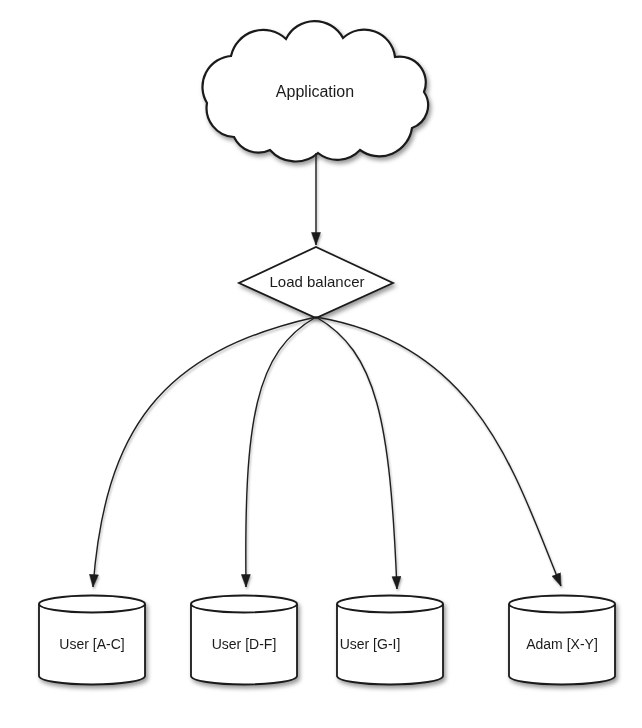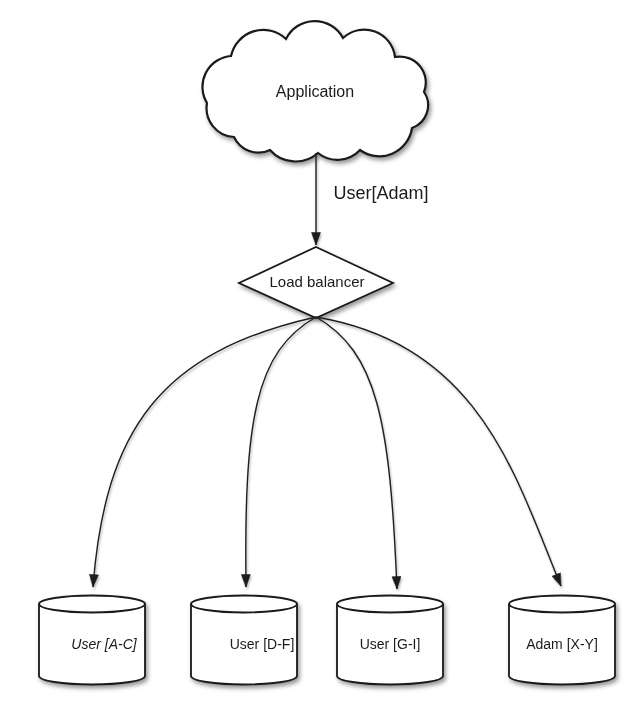--- a/index.html
+++ b/index.html
@@ -39,23 +39,23 @@
     position: absolute;
     transform: translate(-50%, -50%);
     white-space: nowrap;
     color: #1b1b1b;
     text-align: center;
   }
   .label-app        { left: 315px; top: 92px;  font-size: 16px; }
   .label-edge-adam  { left: 381px; top: 193px; font-size: 18px; }
   .label-lb         { left: 317px; top: 281px; font-size: 15px; text-align: right; }
   .label-shard      { top: 644px; font-size: 14px; }
-  .label-shard-1    { left: 104px; font-style: italic;  }
-  .label-shard-2    { left: 262px; }
-  .label-shard-3    { left: 390px; }
+  .label-shard-1    { left: 92px;  }
+  .label-shard-2    { left: 244px; }
+  .label-shard-3    { left: 370px; }
   .label-shard-4    { left: 562px; }
 </style>
 </head>
 <body>
 
 <div class="canvas">
 
   <svg width="642" height="728" viewBox="0 0 642 728">
     <defs>
       <marker id="arrowhead" viewBox="0 0 14 10" markerWidth="14" markerHeight="10" refX="13" refY="5" orient="auto" markerUnits="userSpaceOnUse">
@@ -105,21 +105,20 @@
       <path class="edge" marker-end="url(#arrowhead)" d="M316,153 L316,245"></path>
       <path class="edge" marker-end="url(#arrowhead)" d="M316,317 C160,352 105,430 93,587"></path>
       <path class="edge" marker-end="url(#arrowhead)" d="M316,317 C255,352 244,420 246,587"></path>
       <path class="edge" marker-end="url(#arrowhead)" d="M316,317 C377,352 390,420 397,589"></path>
       <path class="edge" marker-end="url(#arrowhead)" d="M316,317 C480,345 515,475 561,586"></path>
     </g>
   </svg>
 
   <div class="label label-app">Application</div>
 
-  <div class="label label-edge-adam">User[Adam]</div>
 
   <div class="label label-lb">Load balancer</div>
 
   <div class="label label-shard label-shard-1">User [A-C]</div>
   <div class="label label-shard label-shard-2">User [D-F]</div>
   <div class="label label-shard label-shard-3">User [G-I]</div>
   <div class="label label-shard label-shard-4">Adam [X-Y]</div>
 
 </div>
 

